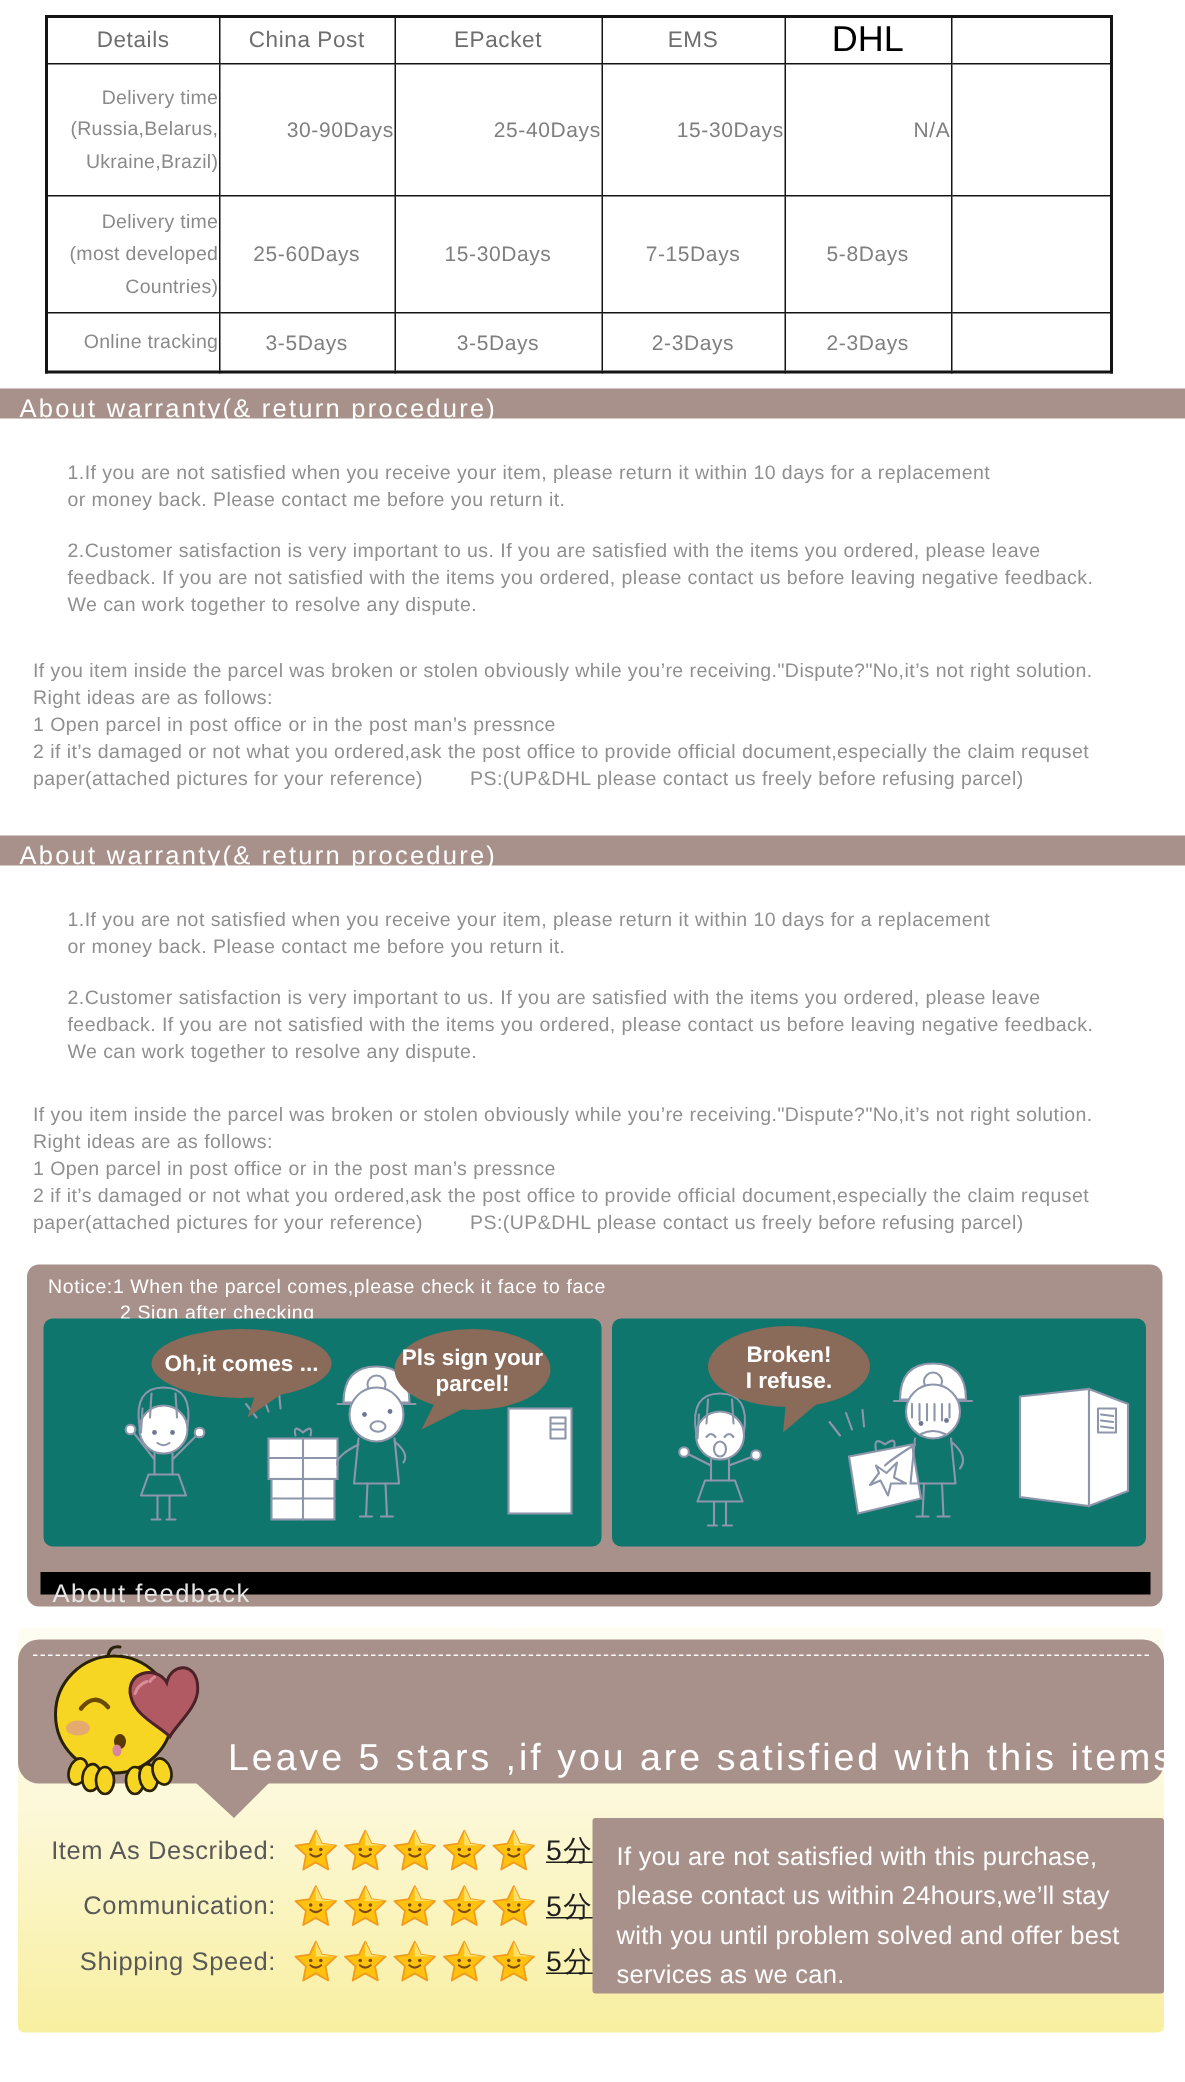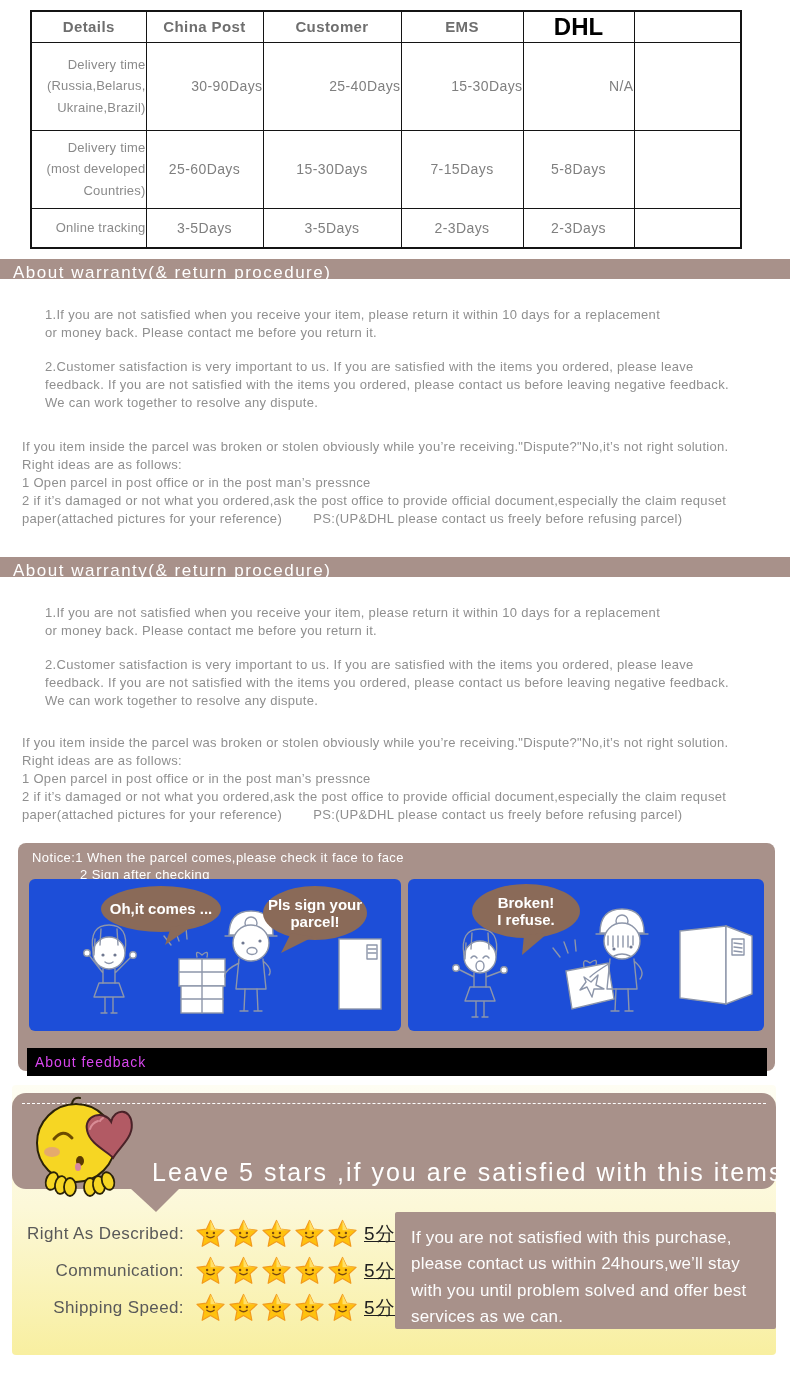--- a/index.html
+++ b/index.html
@@ -11,51 +11,51 @@
   *{margin:0;padding:0;box-sizing:border-box;}
   html,body{background:#fff;}
   body{font-family:"Liberation Sans","DejaVu Sans",sans-serif;}
   #page{position:relative;width:790px;height:1388px;background:#fff;overflow:hidden;margin:0 auto;}
 
   
   .ship-table{position:absolute;left:30px;top:10px;border-collapse:collapse;table-layout:fixed;}
   .ship-table td,.ship-table th{border:1px solid #141414;vertical-align:middle;
     color:var(--cell-gray);font-size:14px;text-align:center;letter-spacing:.4px;}
   .ship-table{border:2px solid #141414;}
-  .ship-table th{font-weight:bold;color:#6e6e6e;font-size:15px;height:31px;}
+  .ship-table th{font-weight:normal;color:#6e6e6e;font-size:15px;height:31px;}
   .ship-table th.dhl{font-size:24px;color:#000000;letter-spacing:0;}
   .ship-table td.rowlabel{text-align:right;padding-left:6px;font-size:13px;color:#8a8a8a;
     white-space:pre-line;line-height:1.65;letter-spacing:.2px;}
   .r1 td{height:88px;text-align:right;} .r2 td{height:78px;} .r3 td{height:40px;}
 
   
   .sec-bar{position:absolute;left:0;width:790px;height:20px;background:var(--taupe);
     color:#fff;font-size:17px;letter-spacing:1.5px;line-height:28px;padding-left:13px;}
 
   
   .para{position:absolute;color:var(--body-gray);font-size:13px;line-height:18px;
     white-space:pre-wrap;letter-spacing:.3px;}
 
   
   .notice-box{position:absolute;left:18px;top:843px;width:757px;height:228px;
     background:var(--taupe);border-radius:8px;}
   .notice-line{color:#fff;font-size:13px;letter-spacing:.4px;line-height:16px;}
   .notice-line.l1{padding:7px 0 0 14px;}
   .notice-line.l2{padding:1px 0 0 62px;}
-  .panel{position:absolute;top:36px;height:152px;background:#1d4ed8;border-radius:6px;overflow:hidden;}
+  .panel{position:absolute;top:36px;height:152px;background:#0f766e;border-radius:6px;overflow:hidden;}
   .panel.left{left:11px;width:372px;}
   .panel.right{left:390px;width:356px;}
   .panel svg{display:block;width:100%;height:100%;}
   .art{stroke:var(--line-art);stroke-width:1.4;fill:none;stroke-linecap:round;stroke-linejoin:round;}
   .artfill{fill:#fff;stroke:var(--line-art);stroke-width:1.4;}
   .btxt{fill:#fff;font-size:15px;font-weight:bold;font-family:"Liberation Sans",sans-serif;}
 
   
-  .fb-bar{position:absolute;left:27px;top:1048px;width:740px;height:28px;background:var(--bar-black);
-    color:#d946ef;font-size:14px;letter-spacing:1px;line-height:29px;padding-left:8px;}
+  .fb-bar{position:absolute;left:27px;top:1048px;width:740px;height:15px;background:var(--bar-black);
+    color:#e5e5e5;font-size:17px;letter-spacing:1px;line-height:29px;padding-left:8px;}
   .fb-area{position:absolute;left:12px;top:1085px;width:764px;height:270px;
     background:linear-gradient(180deg,var(--yellow-top) 0%,var(--yellow-mid) 45%,var(--yellow-bottom) 100%);
     border-radius:4px;}
   .fb-bubble{position:absolute;left:0;top:8px;width:764px;height:96px;background:var(--taupe);
     border-radius:14px;}
   .fb-bubble .dash{position:absolute;left:10px;right:10px;top:10px;border-top:1px dashed #fff;}
   .fb-bubble .msg{position:absolute;left:140px;top:0;height:96px;line-height:96px;color:#fff;
     font-size:25px;letter-spacing:2px;white-space:nowrap;margin-top:31px;}
   .fb-tail{position:absolute;left:118px;top:103px;width:52px;height:24px;}
   .emoji{position:absolute;left:16px;top:10px;width:112px;height:102px;}
@@ -80,21 +80,21 @@
         <col style="width:117px">
         <col style="width:138px">
         <col style="width:122px">
         <col style="width:111px">
         <col style="width:107px">
       </colgroup>
     <tbody>
         <tr>
       <th>Details</th>
       <th>China Post</th>
-      <th>Customer</th>
+      <th>EPacket</th>
       <th>EMS</th>
       <th class="dhl">DHL</th>
       <th></th>
     </tr>
     <tr class="r1">
       <td class="rowlabel">Delivery time
 (Russia,Belarus,
 Ukraine,Brazil)</td>
       <td>30-90Days</td>
       <td>25-40Days</td>
@@ -264,21 +264,21 @@
         <ellipse cx="24" cy="86" rx="6" ry="9" transform="rotate(18 24 86)"></ellipse>
         <ellipse cx="33" cy="90" rx="6" ry="9" transform="rotate(8 33 90)"></ellipse>
         <ellipse cx="42" cy="92" rx="6" ry="9"></ellipse>
         <ellipse cx="62" cy="92" rx="6" ry="9"></ellipse>
         <ellipse cx="71" cy="90" rx="6" ry="9" transform="rotate(-8 71 90)"></ellipse>
         <ellipse cx="80" cy="86" rx="6" ry="9" transform="rotate(-18 80 86)"></ellipse>
       </g>
     </svg>
 
     <div class="rating-row r0">
-      <span class="rating-label">Right As Described:</span>
+      <span class="rating-label">Item As Described:</span>
       <span class="stars">
           <svg class="star" viewBox="0 0 24 24">
             <defs></defs>
             <polygon points="12,1.2 15.4,8.4 23.2,9.4 17.4,14.8 18.9,22.6 12,18.7 5.1,22.6 6.6,14.8 0.8,9.4 8.6,8.4" fill="var(--star-gold)" stroke="var(--star-edge)" stroke-width="1" stroke-linejoin="round"></polygon>
             <polygon points="12,1.2 15.4,8.4 23.2,9.4 12,9.4" fill="#ffe06a" stroke="none"></polygon>
             <circle cx="9.2" cy="11.6" r="1" fill="#7a4a10"></circle>
             <circle cx="14.8" cy="11.6" r="1" fill="#7a4a10"></circle>
             <path d="M9,14.2 Q12,16.8 15,14.2" fill="none" stroke="#7a4a10" stroke-width="1.1" stroke-linecap="round"></path>
           </svg>
           <svg class="star" viewBox="0 0 24 24">

